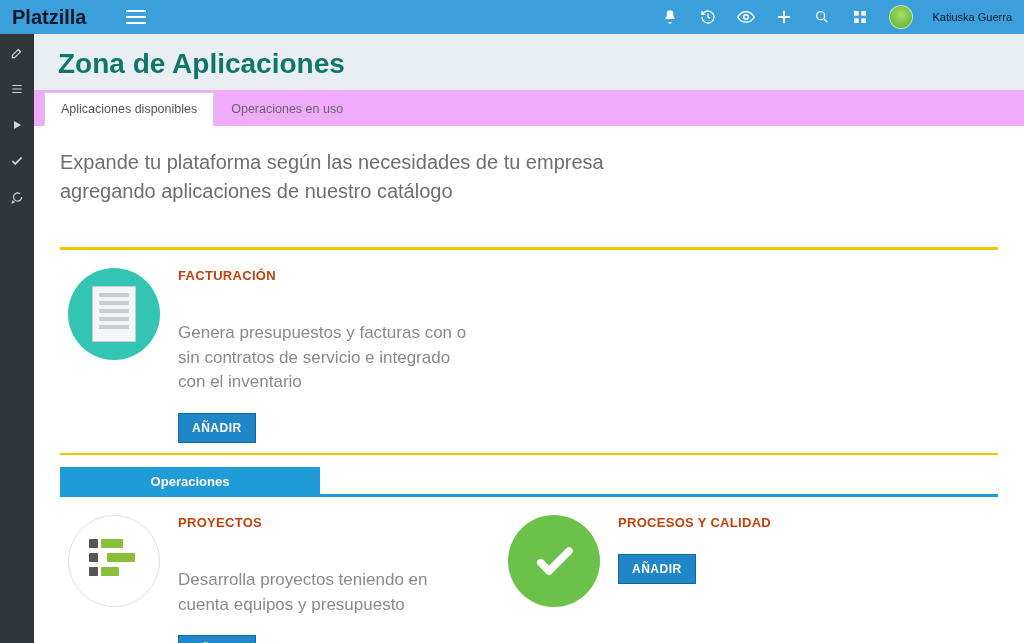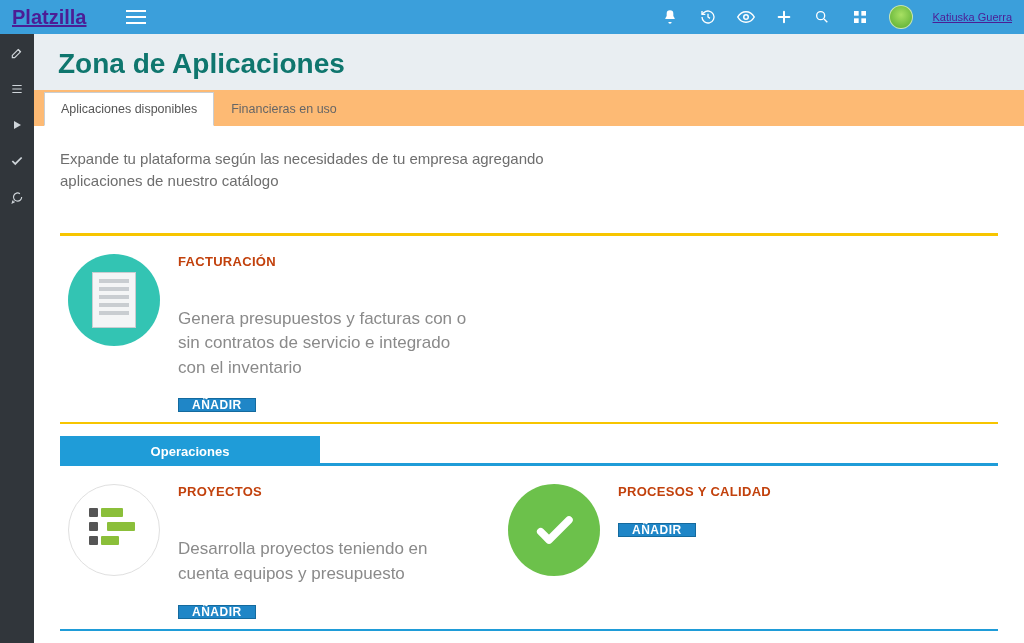--- a/index.html
+++ b/index.html
@@ -1,55 +1,55 @@
 <!DOCTYPE html>
 <html><head>
 <meta charset="utf-8">
 <style>
   * { box-sizing: border-box; margin: 0; padding: 0; }
   html, body { width: 1024px; height: 643px; font-family: "Segoe UI", "Helvetica Neue", Arial, sans-serif; background: #e9eef2; overflow: hidden; }
   
-  .topbar { position: absolute; top:0; left:0; right:0; height:34px; background:#3b9fdb; color:#4c1d95; display:flex; align-items:center; padding:16px 12px;text-decoration:underline; }
+  .topbar { position: absolute; top:0; left:0; right:0; height:34px; background:#3b9fdb; color:#0f172a; display:flex; align-items:center; padding:16px 12px; }
   .brand { font-size:20px; font-weight:600; margin-right:40px; cursor:pointer; }
   .hamburger { width:20px; height:14px; cursor:pointer; display:flex; flex-direction:column; justify-content:space-between; }
   .hamburger div { height:2px; background:#fff; }
   .topbar-right { margin-left:auto; display:flex; align-items:center; gap:20px; }
   .topicon { width:18px; height:18px; display:flex; align-items:center; justify-content:center; cursor:pointer; color:#fff; }
   .avatar { width:24px; height:24px; border-radius:50%; background:radial-gradient(circle at 50% 40%, #a8e063 0%, #56ab2f 100%); border:1px solid rgba(255,255,255,.6); cursor:pointer; }
   .username { font-size:11px; cursor:pointer; }
   
   .leftrail { position:absolute; top:34px; left:0; width:34px; bottom:0; background:#31363b; color:#cfd5da; display:flex; flex-direction:column; align-items:center; padding-top:10px; gap:18px; }
   .railicon { width:18px; height:18px; display:flex; align-items:center; justify-content:center; cursor:pointer; color:#cfd5da; }
   
   .page { position:absolute; top:34px; left:34px; right:0; bottom:0; display:flex; flex-direction:column; }
   .page-header { background:#e9eef2; padding:14px 0 10px 24px; }
   .page-title { color:#0f766e; font-size:28px; font-weight:700; }
-  .tabs { background:#fdba74; height:36px; display:flex; align-items:flex-end; padding-left:10px; }
+  .tabs { background:#f0abfc; height:36px; display:flex; align-items:flex-end; padding-left:10px; }
   .tab { padding:9px 16px; font-size:12.5px; color:#666; cursor:pointer; border:1px solid transparent; }
   .tab.active { background:#fff; color:#555; border:1px solid #c9ced2; border-bottom:1px solid #fff; }
   .content { flex:1; background:#fff; padding:22px 26px 20px 26px; overflow-y:auto; }
-  .intro { color:#6e6e6e; font-size:15px; line-height:1.45; max-width:560px; margin-bottom:14px; }
+  .intro { color:#6e6e6e; font-size:20px; line-height:1.45; max-width:560px; margin-bottom:14px; }
   
   .cat-head { display:flex; align-items:stretch; height:30px; }
   .cat-title { min-width:260px; background:#f7c500; color:#fff; font-size:13px; font-weight:700; display:flex; align-items:center; justify-content:center; padding:0 20px; }
   .cat-line { flex:1; border-bottom:3px solid #f7c500; align-self:flex-end; margin-bottom:0; height:3px; }
   .cat-head.blue .cat-title { background:#1f9cd8; }
   .cat-head.blue .cat-line { border-bottom-color:#1f9cd8; }
   .cat-body { padding:18px 0 6px 8px; display:flex; gap:40px; flex-wrap:wrap; }
   .cat-foot { border-bottom:2px solid #f7c500; margin:4px 0 12px 0; }
   .cat-foot.blue { border-bottom-color:#1f9cd8; }
   .app-card { display:flex; width:400px; gap:18px; }
   .app-icon { width:92px; height:92px; border-radius:50%; flex:0 0 92px; display:flex; align-items:center; justify-content:center; position:relative; }
   .app-icon.teal { background:#33c4b3; }
   .app-icon.green { background:#6cc14b; }
   .app-icon.white { background:#fff; border:1px solid #e0e0e0; }
   .app-text { flex:1; display:flex; flex-direction:column; }
   .app-title { font-size:13px; font-weight:700; color:#c2410c; letter-spacing:.3px; margin-bottom:6px; }
   .app-desc { font-size:17px; color:#8a8a8a; line-height:1.45;margin-top:32px; }
-  .add-btn { margin-top:18px; align-self:flex-start; background:#1f86c7; color:#fff; font-size:12px; font-weight:700; letter-spacing:.5px; border:none; padding:0 14px; cursor:pointer; box-shadow:0 0 0 1px #146a9e inset; }
+  .add-btn { margin-top:18px; align-self:flex-start; background:#1f86c7; color:#fff; font-size:12px; font-weight:700; letter-spacing:.5px; border:none; padding:8px 14px; cursor:pointer; box-shadow:0 0 0 1px #146a9e inset; }
   
   .invoice-doc { width:44px; height:56px; background:#f4f5f6; border:1px solid #c9cdd1; position:relative; }
   .invoice-doc::before { content:""; position:absolute; top:6px; left:6px; right:6px; height:4px; background:#c9cdd1; box-shadow:0 8px 0 #c9cdd1,0 16px 0 #c9cdd1,0 24px 0 #c9cdd1,0 32px 0 #c9cdd1; }
   .gantt { width:58px; height:56px; background:#fff; position:relative; border-radius:2px; }
   .gantt .bar{ position:absolute; height:9px; background:#8bbf3a; border-radius:1px; }
   .gantt .lbl{ position:absolute; height:9px; width:9px; background:#555; border-radius:1px; }
   .check { width:50px; height:50px; }
   .check path { stroke:#fff; stroke-width:9; fill:none; stroke-linecap:round; stroke-linejoin:round; }
 </style>
 </head>
@@ -136,21 +136,21 @@
   </span>
 </div>
 
 <div class="page">
   <div class="page-header">
     <h1 class="page-title">Zona de Aplicaciones</h1>
   </div>
 
   <div class="tabs">
     <div class="tab active">Aplicaciones disponibles</div>
-    <div class="tab">Financieras en uso</div>
+    <div class="tab">Operaciones en uso</div>
   </div>
 
   <div class="content">
     <p class="intro">Expande tu plataforma según las necesidades de tu empresa agregando aplicaciones de nuestro catálogo</p>
 
     <div class="cat-head">
       <div class="cat-line"></div>
     </div>
     <div class="cat-body">
       <div class="app-card">

